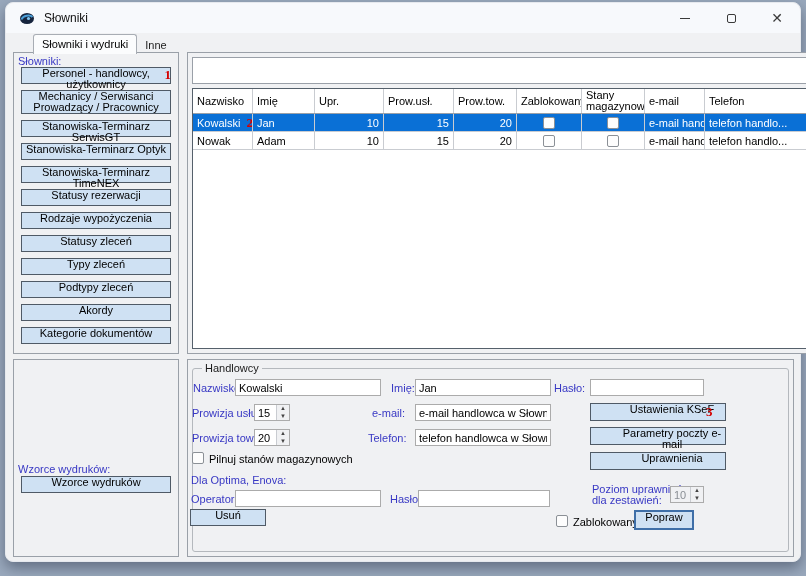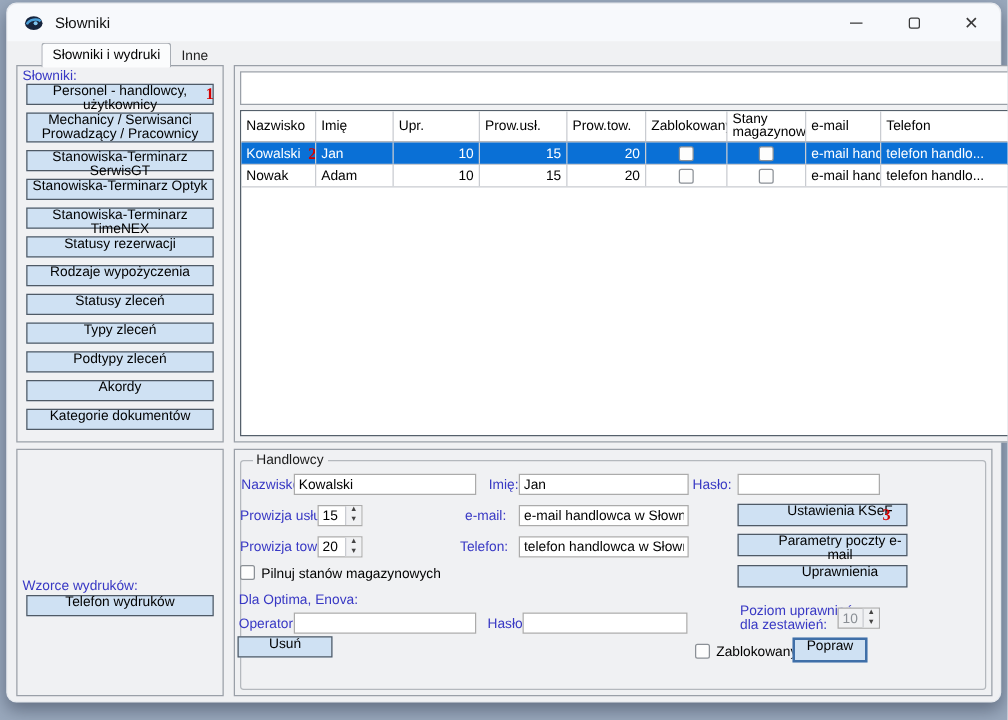--- a/index.html
+++ b/index.html
@@ -131,21 +131,21 @@
       <button class="btn">Statusy zleceń</button>
       <button class="btn">Typy zleceń</button>
       <button class="btn">Podtypy zleceń</button>
       <button class="btn">Akordy</button>
       <button class="btn">Kategorie dokumentów</button>
     </div>
   </div>
 
   <div class="panel" id="left2">
     <span class="group-lbl" id="wzorce-lbl">Wzorce wydruków:</span>
-    <button class="btn" id="wzorce-btn">Telefon wydruków</button>
+    <button class="btn" id="wzorce-btn">Wzorce wydruków</button>
   </div>
 
   <div class="panel" id="right1">
     <div class="toolbar"></div>
     <div class="grid">
       <div class="g-row g-head">
         <div class="g-cell c0">Nazwisko</div>
         <div class="g-cell c1">Imię</div>
         <div class="g-cell c2">Upr.</div>
         <div class="g-cell c3">Prow.usł.</div>

